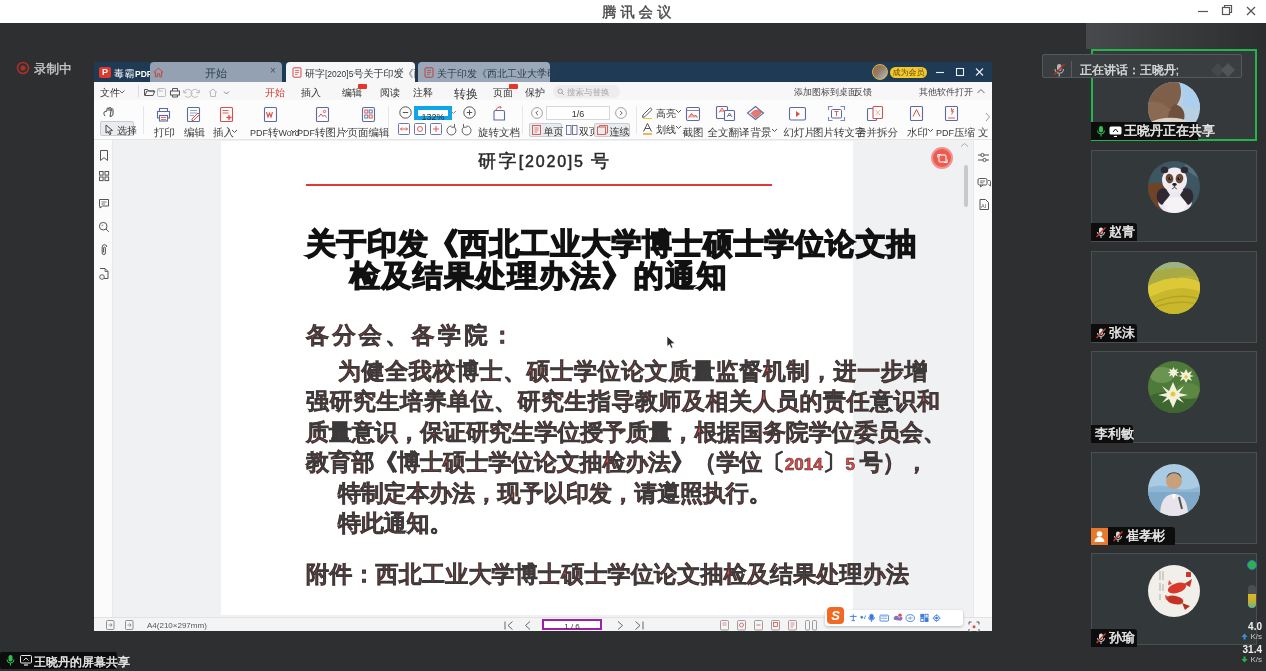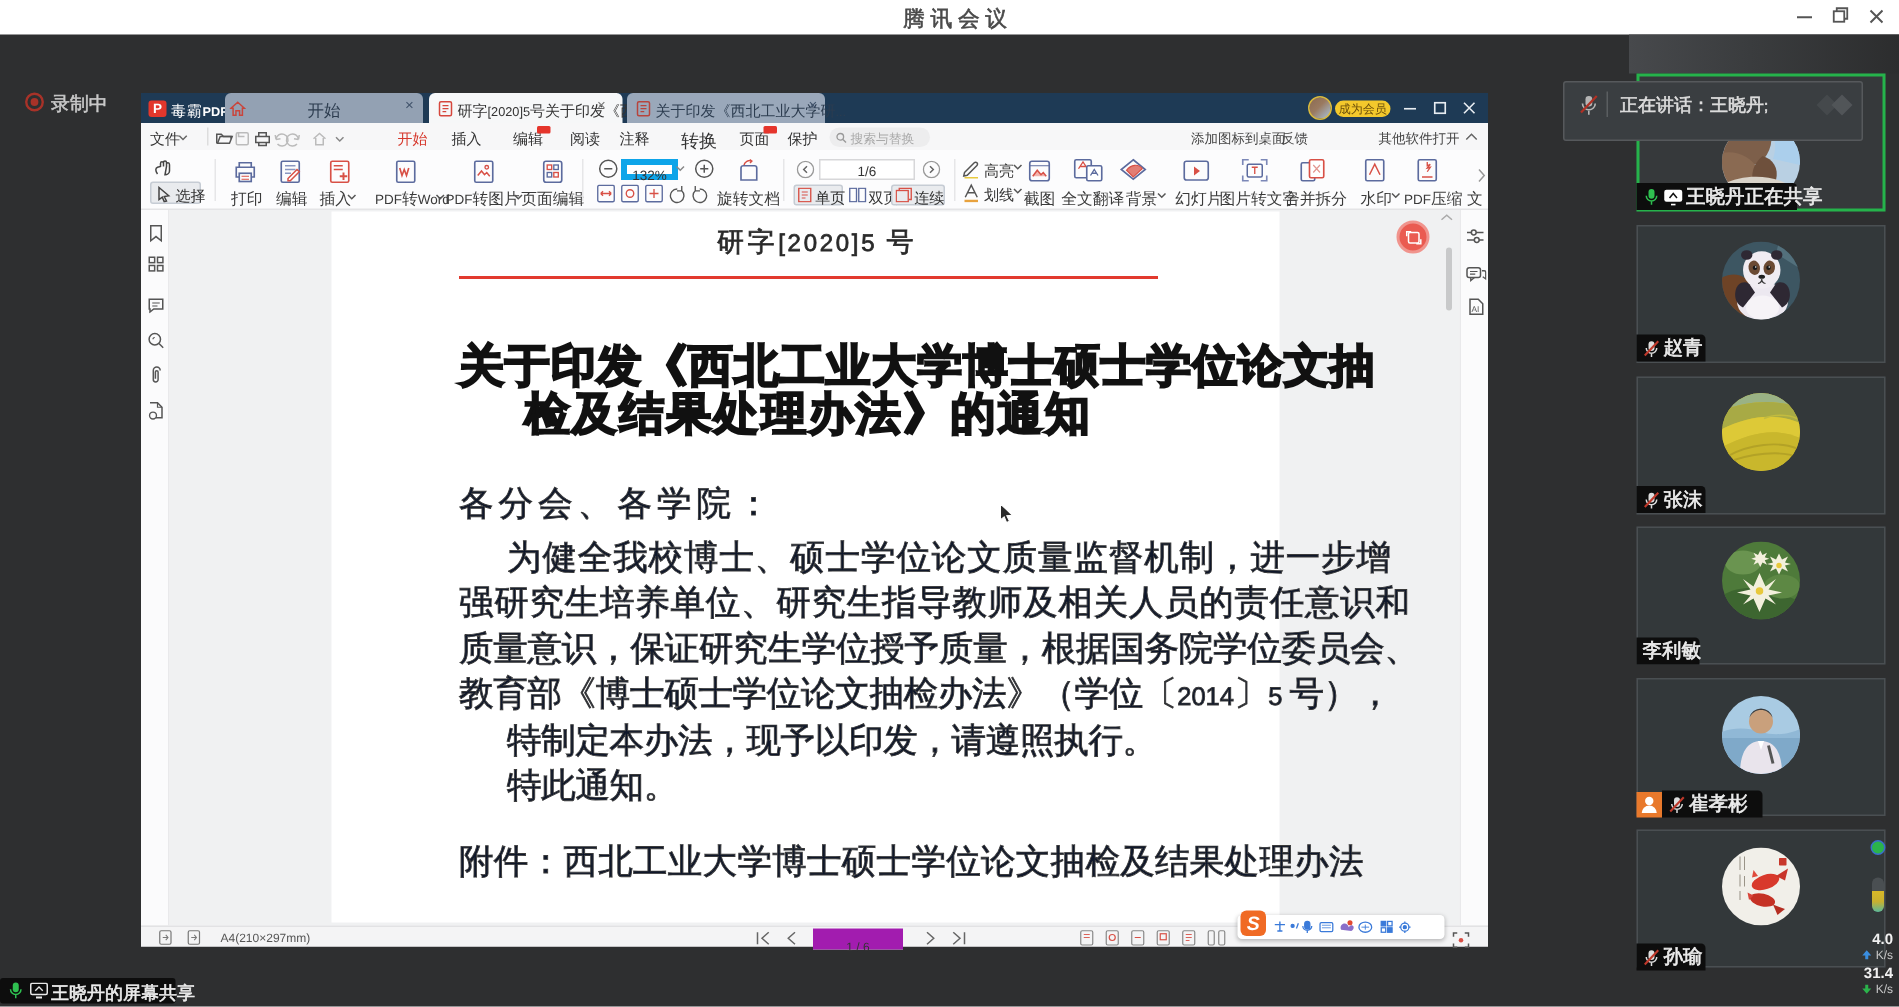--- a/index.html
+++ b/index.html
@@ -13,21 +13,21 @@
 #pdf{position:absolute;left:94px;top:39px;width:898px;height:569px;background:#fcfcfd;}
 #pdftitle{position:absolute;left:0;top:0;width:898px;height:20px;background:#1e3a55;}
 #menurow{position:absolute;left:0;top:20px;width:898px;height:18px;background:#f7f7f8;}
 #toolbar{position:absolute;left:0;top:38px;width:898px;height:40px;background:#fcfcfd;border-bottom:1px solid #e4e4e6;}
 #docarea{position:absolute;left:0;top:78px;width:898px;height:477px;background:#f0f1f2;}
 #sidebarL{position:absolute;left:0;top:78px;width:19px;height:477px;background:#fbfbfc;border-right:1px solid #e9e9eb;}
 #sidebarR{position:absolute;left:879px;top:78px;width:19px;height:477px;background:#fbfbfc;border-left:1px solid #e9e9eb;}
 #statusbar{position:absolute;left:0;top:555px;width:898px;height:14px;background:#f4f4f5;border-top:1px solid #e2e2e4;}
 #page{position:absolute;left:127px;top:79px;width:632px;height:474px;background:#fff;}
 .tabtxt{font-size:11px;color:#2d3d50;}
-.cjkb{font-size:23px;color:#0f172a;letter-spacing:-0.2px;white-space:nowrap;-webkit-text-stroke:0.6px #3a3a3a;}
+.cjkb{font-size:23px;color:#ef4444;letter-spacing:-0.2px;white-space:nowrap;font-weight:bold;-webkit-text-stroke:0.6px #3a3a3a;}
 .tile{position:absolute;left:1091px;width:166px;height:92px;background:#33383a;border:1px solid #4a4f52;}
 .vlabel{position:absolute;height:18px;background:#0d0d0d;color:#ececec;font-size:13px;line-height:18px;white-space:nowrap;border-radius:0 3px 0 0;-webkit-text-stroke:0.45px #ececec;}
 .vlabel .micoff{position:absolute;left:4px;top:3px;}
 </style>
 </head>
 <body>
 <div id="titlebar">
   <div id="tb-title">腾讯会议</div>
   <svg class="abs" style="left:1190px;top:0" width="76" height="23">
     <line x1="8" y1="11.5" x2="18" y2="11.5" stroke="#555" stroke-width="1.2"></line>
@@ -399,21 +399,21 @@
           <rect x="19.5" y="0.5" width="7.5" height="9" rx="1"></rect>
           <path d="M21.5 5 h3.5 M23.5 3.2 l1.5 1.8 -1.5 1.8" stroke-width="0.7"></path>
         </svg>
       <div class="abs" style="left:53px;top:3px;font-size:8px;color:#555;">A4(210×297mm)</div>
       <svg class="abs" style="left:410px;top:2.5px" width="140" height="9" fill="none" stroke="#666" stroke-width="1">
           <path d="M1 0.5 v8 M8.5 0.5 L4 4.5 L8.5 8.5"></path>
           <path d="M26 0.5 L21.5 4.5 L26 8.5"></path>
           <path d="M114 0.5 L118.5 4.5 L114 8.5"></path>
           <path d="M131.5 0.5 L136 4.5 L131.5 8.5 M139 0.5 v8"></path>
         </svg>
-      <div class="abs" style="left:448px;top:0.5px;width:60px;height:11px;background:#fff;border:7px solid #a21caf;font-size:8px;color:#333;text-align:center;line-height:11px;">1 / 6</div>
+      <div class="abs" style="left:448px;top:0.5px;width:60px;height:11px;background:#fff;border:2px solid #a21caf;font-size:8px;color:#333;text-align:center;line-height:11px;">1 / 6</div>
       <svg class="abs" style="left:626px;top:1.5px" width="104" height="11" fill="none" stroke-width="0.8">
         <rect x="0.5" y="0.5" width="8" height="9.5" rx="1" stroke="#888"></rect>
           <path d="M2.5 3h4M2.5 5h4" stroke="#d85046" stroke-width="0.6"></path>
         <rect x="17.5" y="0.5" width="8" height="9.5" rx="1" stroke="#888"></rect>
           <circle cx="21.5" cy="5" r="2" stroke="#d85046"></circle>
         <rect x="34.5" y="0.5" width="8" height="9.5" rx="1" stroke="#888"></rect>
           <path d="M36.5 5 h4" stroke="#d85046"></path>
         <rect x="51.5" y="0.5" width="8" height="9.5" rx="1" stroke="#888"></rect>
           <rect x="53.5" y="2.5" width="4" height="4" stroke="#d85046"></rect>
         <rect x="68.5" y="0.5" width="8" height="9.5" rx="1" stroke="#888"></rect>
@@ -619,21 +619,21 @@
         <rect x="4" y="1.5" width="4" height="6.5" rx="2" fill="#ddd"></rect>
         <path d="M2.5 6 a3.5 3.5 0 0 0 7 0 M6 10 v2" stroke="#ddd" stroke-width="1" fill="none"></path>
         <line x1="1.5" y1="11" x2="10.5" y2="1.5" stroke="#c0392b" stroke-width="1.4"></line>
       </svg><span style="margin-left:18px;">崔孝彬</span></div>
   <div class="vlabel" style="left:1091px;top:606px;width:46px;"><svg class="micoff" width="12" height="13">
         <rect x="4" y="1.5" width="4" height="6.5" rx="2" fill="#ddd"></rect>
         <path d="M2.5 6 a3.5 3.5 0 0 0 7 0 M6 10 v2" stroke="#ddd" stroke-width="1" fill="none"></path>
         <line x1="1.5" y1="11" x2="10.5" y2="1.5" stroke="#c0392b" stroke-width="1.4"></line>
       </svg><span style="margin-left:18px;">孙瑜</span></div>
 
-  <div class="abs" style="left:1042px;top:31px;width:200px;height:40px;background:#3a3e41;border:1px solid #56595c;border-radius:2px;">
+  <div class="abs" style="left:1042px;top:31px;width:200px;height:24px;background:#3a3e41;border:1px solid #56595c;border-radius:2px;">
     <svg style="position:absolute;left:9px;top:7px" width="14" height="15">
         <rect x="5" y="2" width="4.5" height="7" rx="2.2" fill="#b5b5b5"></rect>
         <path d="M3 7 a4.2 4.2 0 0 0 8.5 0 M7.2 12 v2.5" stroke="#b5b5b5" stroke-width="1.1" fill="none"></path>
         <line x1="2" y1="13" x2="12.5" y2="2" stroke="#b03024" stroke-width="1.5"></line>
       </svg>
     <div style="position:absolute;left:28px;top:6px;width:1px;height:17px;background:#5a5e61;"></div>
     <div style="position:absolute;left:37px;top:7px;font-size:12px;color:#dcdcdc;white-space:nowrap;-webkit-text-stroke:0.4px #dcdcdc;">正在讲话：王晓丹<span style="font-size:10px;">;</span></div>
     <svg style="position:absolute;left:165px;top:3px" width="30" height="24">
         <path d="M3 12 l7-7 7 7 -7 7 Z" fill="#45494c"></path>
         <path d="M13 12 l7-7 7 7 -7 7 Z" fill="#515558"></path>

